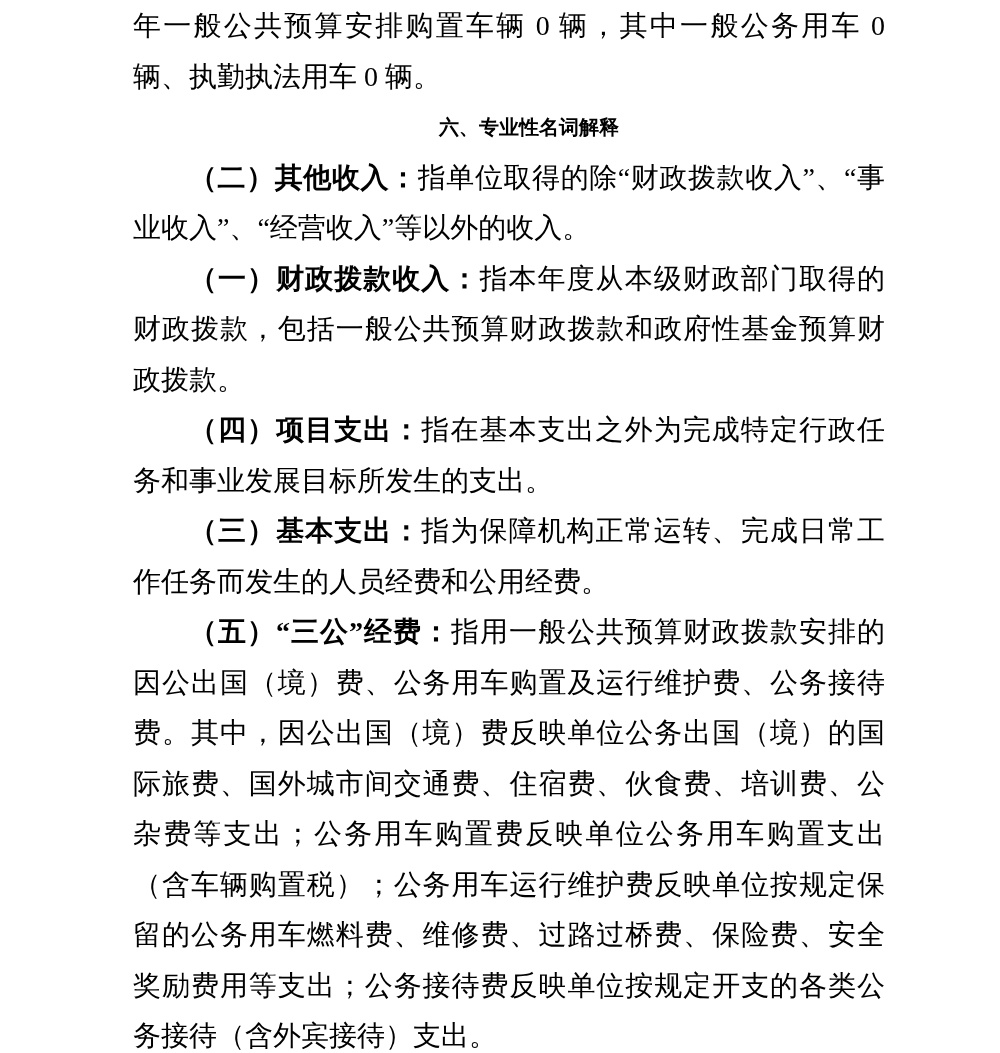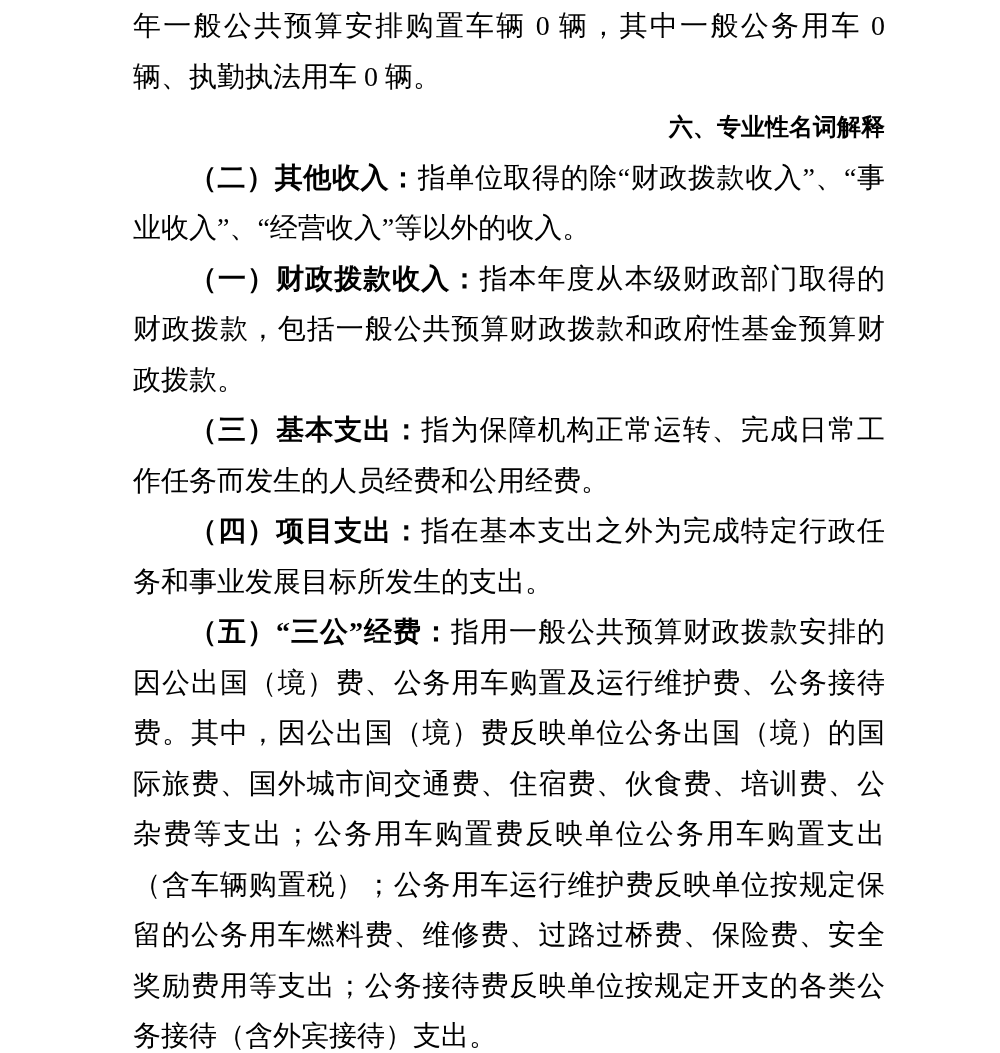--- a/index.html
+++ b/index.html
@@ -28,42 +28,42 @@
     padding: 0;
     text-align: justify;
   }
   .para-indent {
     text-indent: 2em;
   }
   .section-heading {
     margin: 0;
     padding: 0;
     text-indent: 2em;
-    text-align: right;
+    text-align: center;
     font-family: "Liberation Sans", "DejaVu Sans", sans-serif;
     font-weight: bold;
-    font-size: 24px;
+    font-size: 20px;
     line-height: 50.5px;
   }
   .term {
     font-weight: bold;
   }
 </style>
 </head>
 <body>
 
 <div class="doc">
 
   <p>年一般公共预算安排购置车辆 0 辆，其中一般公务用车 0 辆、执勤执法用车 0 辆。</p>
 
   <h3 class="section-heading">六、专业性名词解释</h3>
 
   <p class="para-indent"><span class="term">（二）其他收入：</span><span>指单位取得的除“财政拨款收入”、“事业收入”、“经营收入”等以外的收入。</span></p>
 
   <p class="para-indent"><span class="term">（一）财政拨款收入：</span><span>指本年度从本级财政部门取得的财政拨款，包括一般公共预算财政拨款和政府性基金预算财政拨款。</span></p>
 
+  <p class="para-indent"><span class="term">（四）项目支出：</span><span>指在基本支出之外为完成特定行政任务和事业发展目标所发生的支出。</span></p>
+
   <p class="para-indent"><span class="term">（三）基本支出：</span><span>指为保障机构正常运转、完成日常工作任务而发生的人员经费和公用经费。</span></p>
-
-  <p class="para-indent"><span class="term">（四）项目支出：</span><span>指在基本支出之外为完成特定行政任务和事业发展目标所发生的支出。</span></p>
 
   <p class="para-indent"><span class="term">（五）“三公”经费：</span><span>指用一般公共预算财政拨款安排的因公出国（境）费、公务用车购置及运行维护费、公务接待费。其中，因公出国（境）费反映单位公务出国（境）的国际旅费、国外城市间交通费、住宿费、伙食费、培训费、公杂费等支出；公务用车购置费反映单位公务用车购置支出（含车辆购置税）；公务用车运行维护费反映单位按规定保留的公务用车燃料费、维修费、过路过桥费、保险费、安全奖励费用等支出；公务接待费反映单位按规定开支的各类公务接待（含外宾接待）支出。</span></p>
 
 </div>
 
 </body></html>

